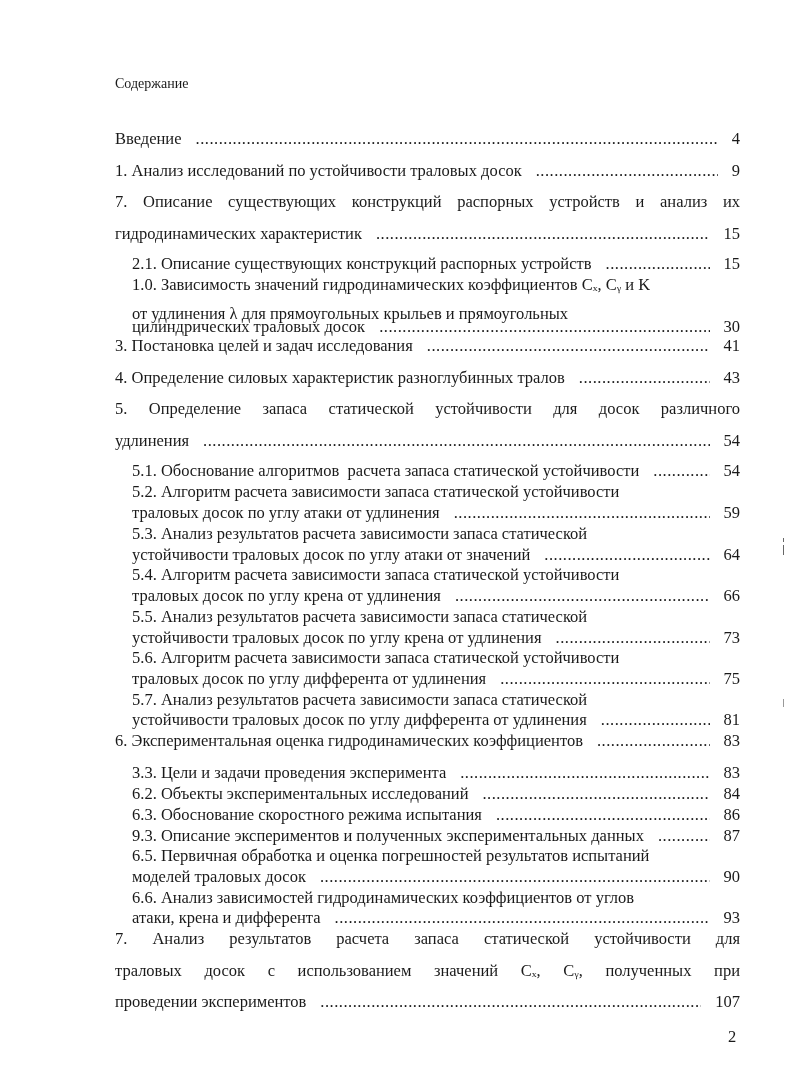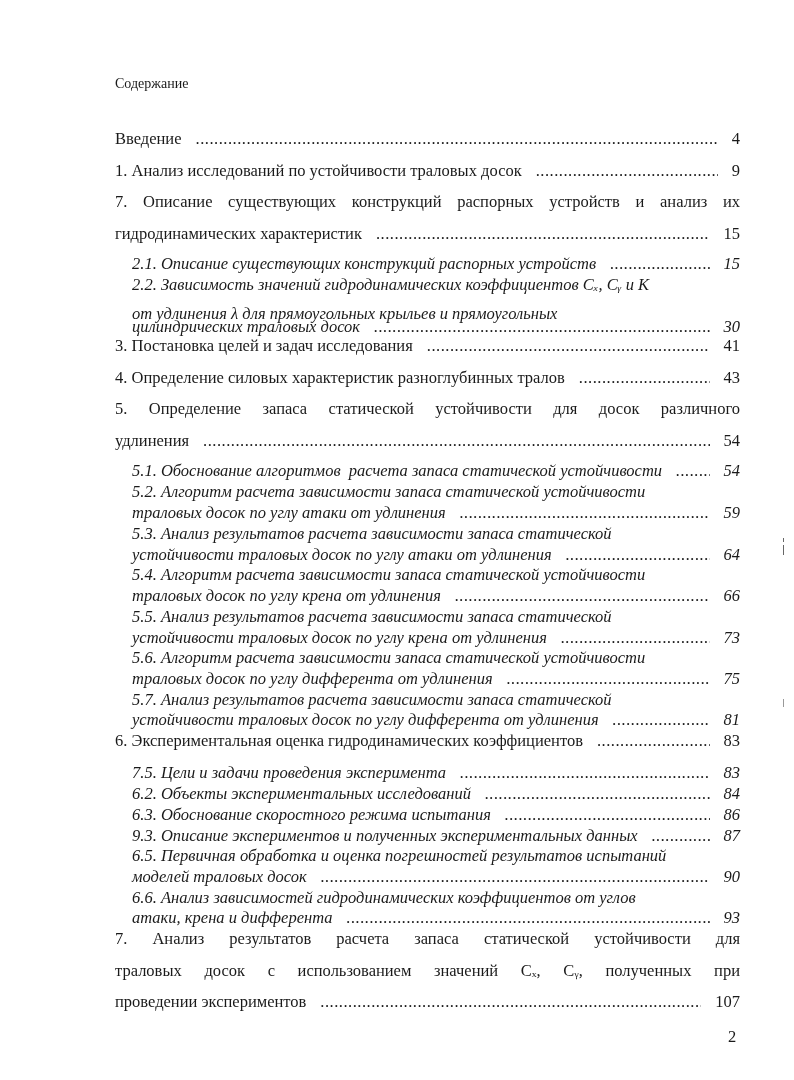--- a/index.html
+++ b/index.html
@@ -7,21 +7,21 @@
          font-family:"Liberation Serif", serif; color:#1a1a1a; }
   .title { position:absolute; left:115px; top:76px; font-size:14px; }
   .ln { position:absolute; font-size:16.5px; white-space:nowrap; line-height:20px;gap:13px; }
   .lead { display:flex; align-items:baseline; }
   .lead .t { white-space:nowrap; }
   .lead .dots { flex:1; overflow:hidden; white-space:nowrap; margin:0 1px; letter-spacing:0.5px; }
   .lead .dots::after { content:"...................................................................................................................................................................................................................................................................................................."; }
   .lead .p { white-space:nowrap; }
   .just { text-align:justify; text-align-last:justify; }
   .l1 { left:115px; width:625px; }
-  .l2 { left:132px; width:608px;font-style:italic; }
+  .l2 { left:132px; width:608px; }
   .pagenum { position:absolute; left:728px; top:1027px; font-size:16.5px; }
   .mark { position:absolute; width:1px; background:#666; }
 </style>
 </head>
 <body>
 
 <div class="title">Содержание</div>
 
 <div class="ln l1 lead" style="top:129px">
   <span class="t">Введение</span>
@@ -41,21 +41,21 @@
     <span class="dots"></span>
     <span class="p">15</span>
 </div>
 
 <div class="ln l2 lead" style="top:254px">
   <span class="t">2.1. Описание существующих конструкций распорных устройств</span>
     <span class="dots"></span>
     <span class="p">15</span>
 </div>
 
-<div class="ln l2" style="top:275px">2.2. Зависимость значений гидродинамических коэффициентов Cₓ, Cᵧ и K</div>
+<div class="ln l2" style="top:275px">1.0. Зависимость значений гидродинамических коэффициентов Cₓ, Cᵧ и K</div>
 <div class="ln l2" style="top:304px">от удлинения λ для прямоугольных крыльев и прямоугольных</div>
 <div class="ln l2 lead" style="top:317px">
   <span class="t">цилиндрических траловых досок</span>
     <span class="dots"></span>
     <span class="p">30</span>
 </div>
 
 <div class="ln l1 lead" style="top:336px">
   <span class="t">3. Постановка целей и задач исследования</span>
     <span class="dots"></span>
@@ -83,21 +83,21 @@
 
 <div class="ln l2" style="top:482px">5.2. Алгоритм расчета зависимости запаса статической устойчивости</div>
 <div class="ln l2 lead" style="top:503px">
   <span class="t">траловых досок по углу атаки от удлинения</span>
     <span class="dots"></span>
     <span class="p">59</span>
 </div>
 
 <div class="ln l2" style="top:524px">5.3. Анализ результатов расчета зависимости запаса статической</div>
 <div class="ln l2 lead" style="top:545px">
-  <span class="t">устойчивости траловых досок по углу атаки от удлинения</span>
+  <span class="t">устойчивости траловых досок по углу атаки от значений</span>
     <span class="dots"></span>
     <span class="p">64</span>
 </div>
 
 <div class="ln l2" style="top:565px">5.4. Алгоритм расчета зависимости запаса статической устойчивости</div>
 <div class="ln l2 lead" style="top:586px">
   <span class="t">траловых досок по углу крена от удлинения</span>
     <span class="dots"></span>
     <span class="p">66</span>
 </div>
@@ -123,21 +123,21 @@
     <span class="p">81</span>
 </div>
 
 <div class="ln l1 lead" style="top:731px">
   <span class="t">6. Экспериментальная оценка гидродинамических коэффициентов</span>
     <span class="dots"></span>
     <span class="p">83</span>
 </div>
 
 <div class="ln l2 lead" style="top:763px">
-  <span class="t">7.5. Цели и задачи проведения эксперимента</span>
+  <span class="t">3.3. Цели и задачи проведения эксперимента</span>
     <span class="dots"></span>
     <span class="p">83</span>
 </div>
 
 <div class="ln l2 lead" style="top:784px">
   <span class="t">6.2. Объекты экспериментальных исследований</span>
     <span class="dots"></span>
     <span class="p">84</span>
 </div>
 

